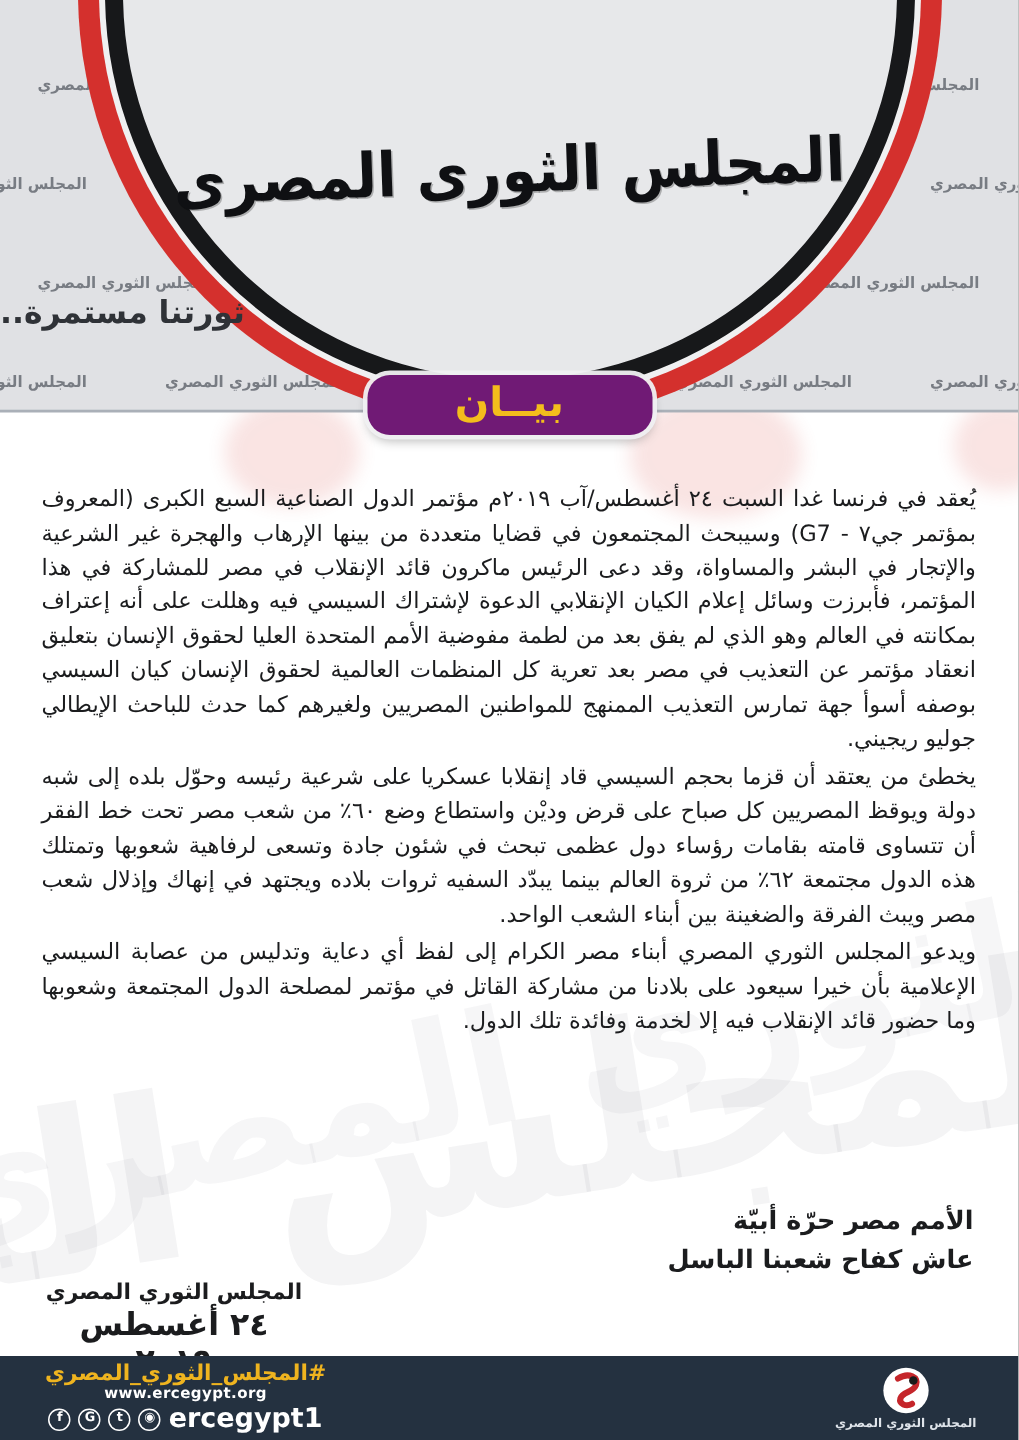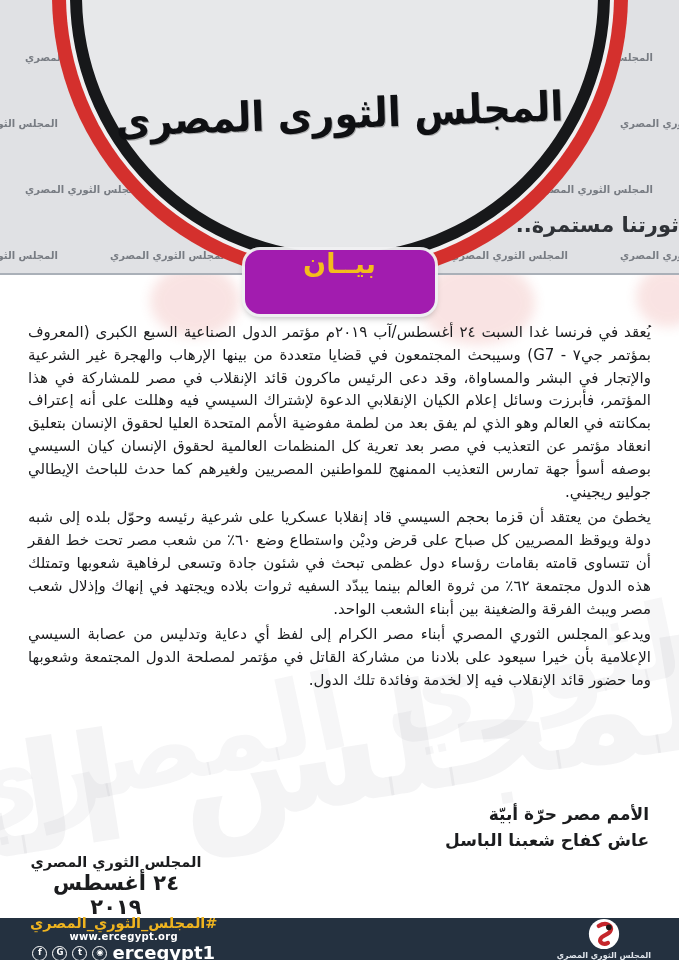--- a/index.html
+++ b/index.html
@@ -28,30 +28,30 @@
     box-shadow: 0 0 0 4px #f0f0f1, 0 0 0 18px #d4302d;
   }
   .logo-title {
     position:absolute; z-index:2; top:92px; left:0; right:0;
     text-align:center; font-size:38px; font-weight:bold; color:#0f1013;
     letter-spacing:-1px; white-space:nowrap;
     transform:rotate(-2deg) scaleY(1.08);
     text-shadow:1px 1px 0 rgba(0,0,0,.25);
   }
   .tagline {
-    position:absolute; z-index:2; top:213px; left:0; right:0;
-    text-align:right; font-size:21px; font-weight:bold; color:#2f3237;
+    position:absolute; z-index:2; top:196px; left:0; right:0;
+    text-align:left; font-size:21px; font-weight:bold; color:#2f3237;
   }
   
   .banner {
     position:absolute; z-index:6; top:250px; left:50%;
     transform:translateX(-50%);
-    width:190px; height:64px; border-radius:15px;
-    background:#a21caf;
-    display:flex; align-items:flex-start; justify-content:center;
+    width:190px; height:40px; border-radius:15px;
+    background:#701a75;
+    display:flex; align-items:center; justify-content:center;
     box-shadow:0 0 0 3px rgba(240,240,242,.95), 0 4px 7px rgba(0,0,0,.28);
   }
   .banner span {
     color:#f3bd1c; font-size:27px; font-weight:bold; letter-spacing:1px;
     transform:translateY(-2px);
   }
   
   .body {
     position:relative; width:100%; height:631px;
     background:#fff; border-top:2px solid #aab0b8; overflow:hidden;
@@ -80,21 +80,21 @@
     color:#1b1c1e; line-height:1.5;
   }
   .sig-left {
     position:absolute; z-index:7; top:854px; left:26px; width:180px;
     text-align:center; direction:rtl; color:#1b1c1e;
   }
   .sig-left .org  { font-size:14.5px; font-weight:bold; }
   .sig-left .date { font-size:21px; font-weight:bold; margin-top:1px; }
   
   .footer {
-    position:absolute; left:0; bottom:0; width:100%; height:42px;
+    position:absolute; left:0; bottom:0; width:100%; height:56px;
     background:#243140; z-index:8; direction:ltr;
     display:flex; align-items:center; justify-content:space-between;
     padding:0 20px;
   }
   .f-left { display:flex; flex-direction:column; align-items:center; line-height:1.15; margin-left:10px; }
   .hashtag { color:#efb41f; font-size:14.5px; font-weight:bold; direction:rtl; }
   .website { color:#ffffff; font-size:10px; font-weight:bold; letter-spacing:.3px; }
   .handle-row { display:flex; align-items:center; gap:5px; }
   .sicon {
     width:15px; height:15px; border:1.5px solid #fff; border-radius:50%;

